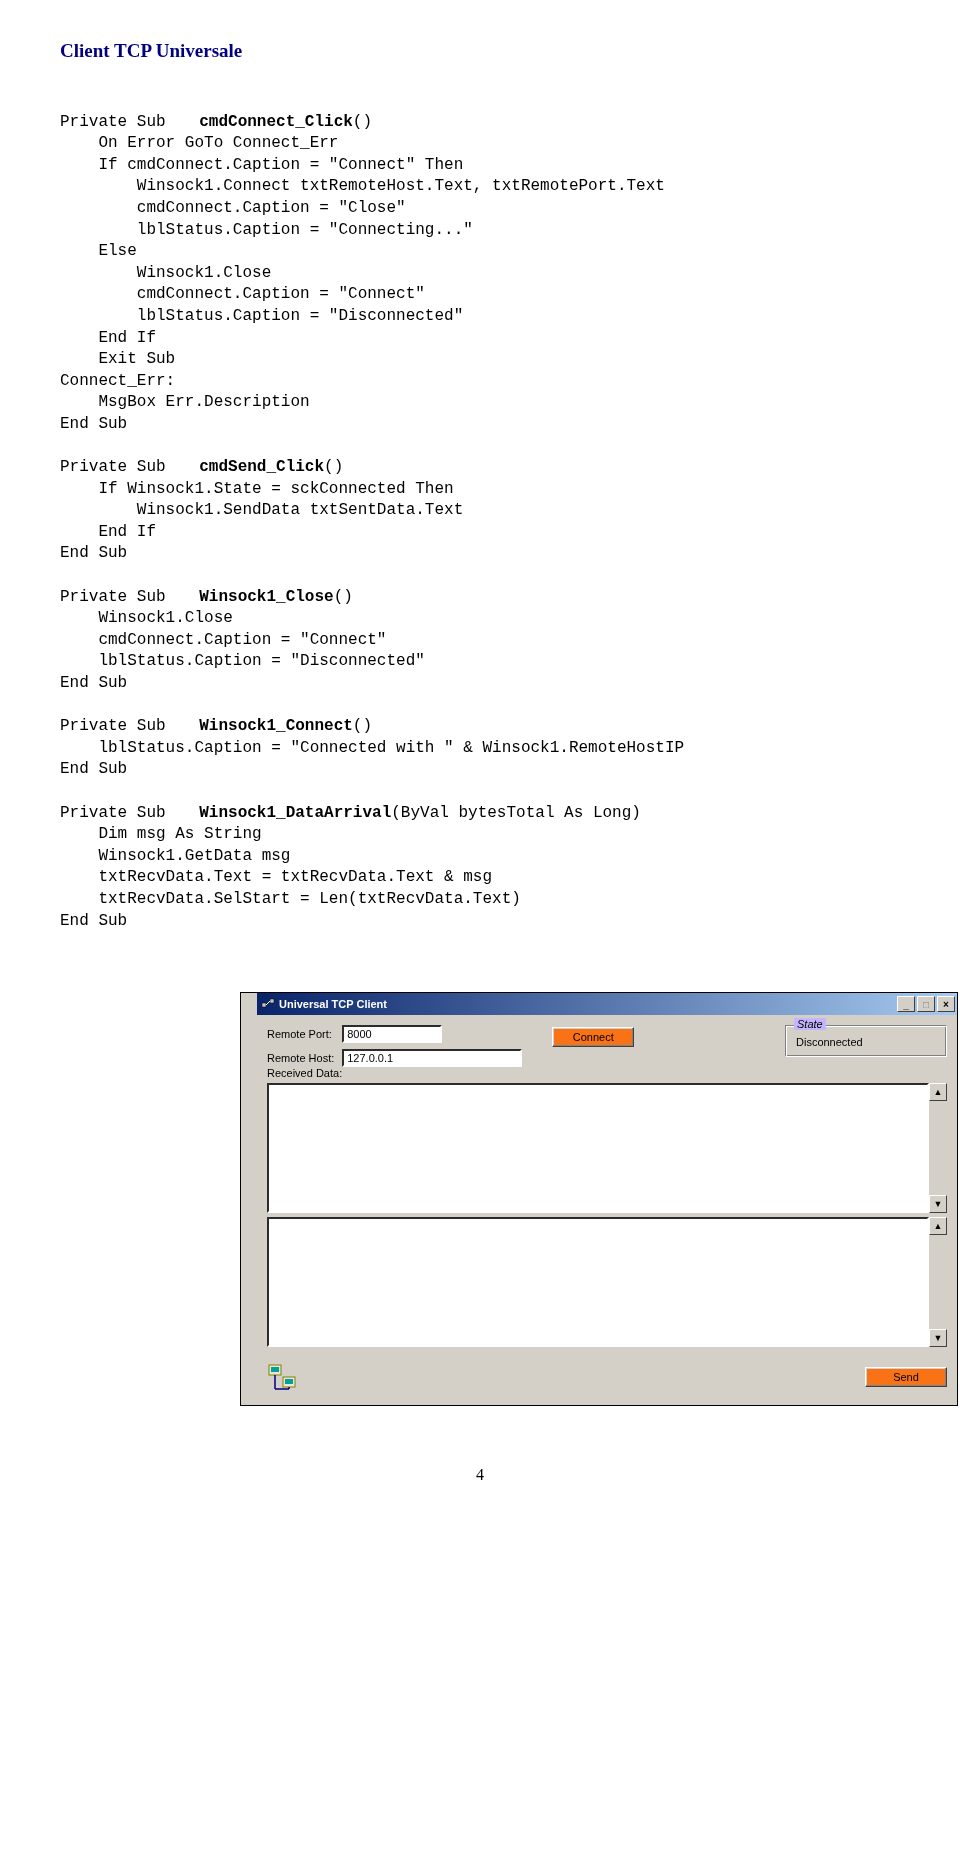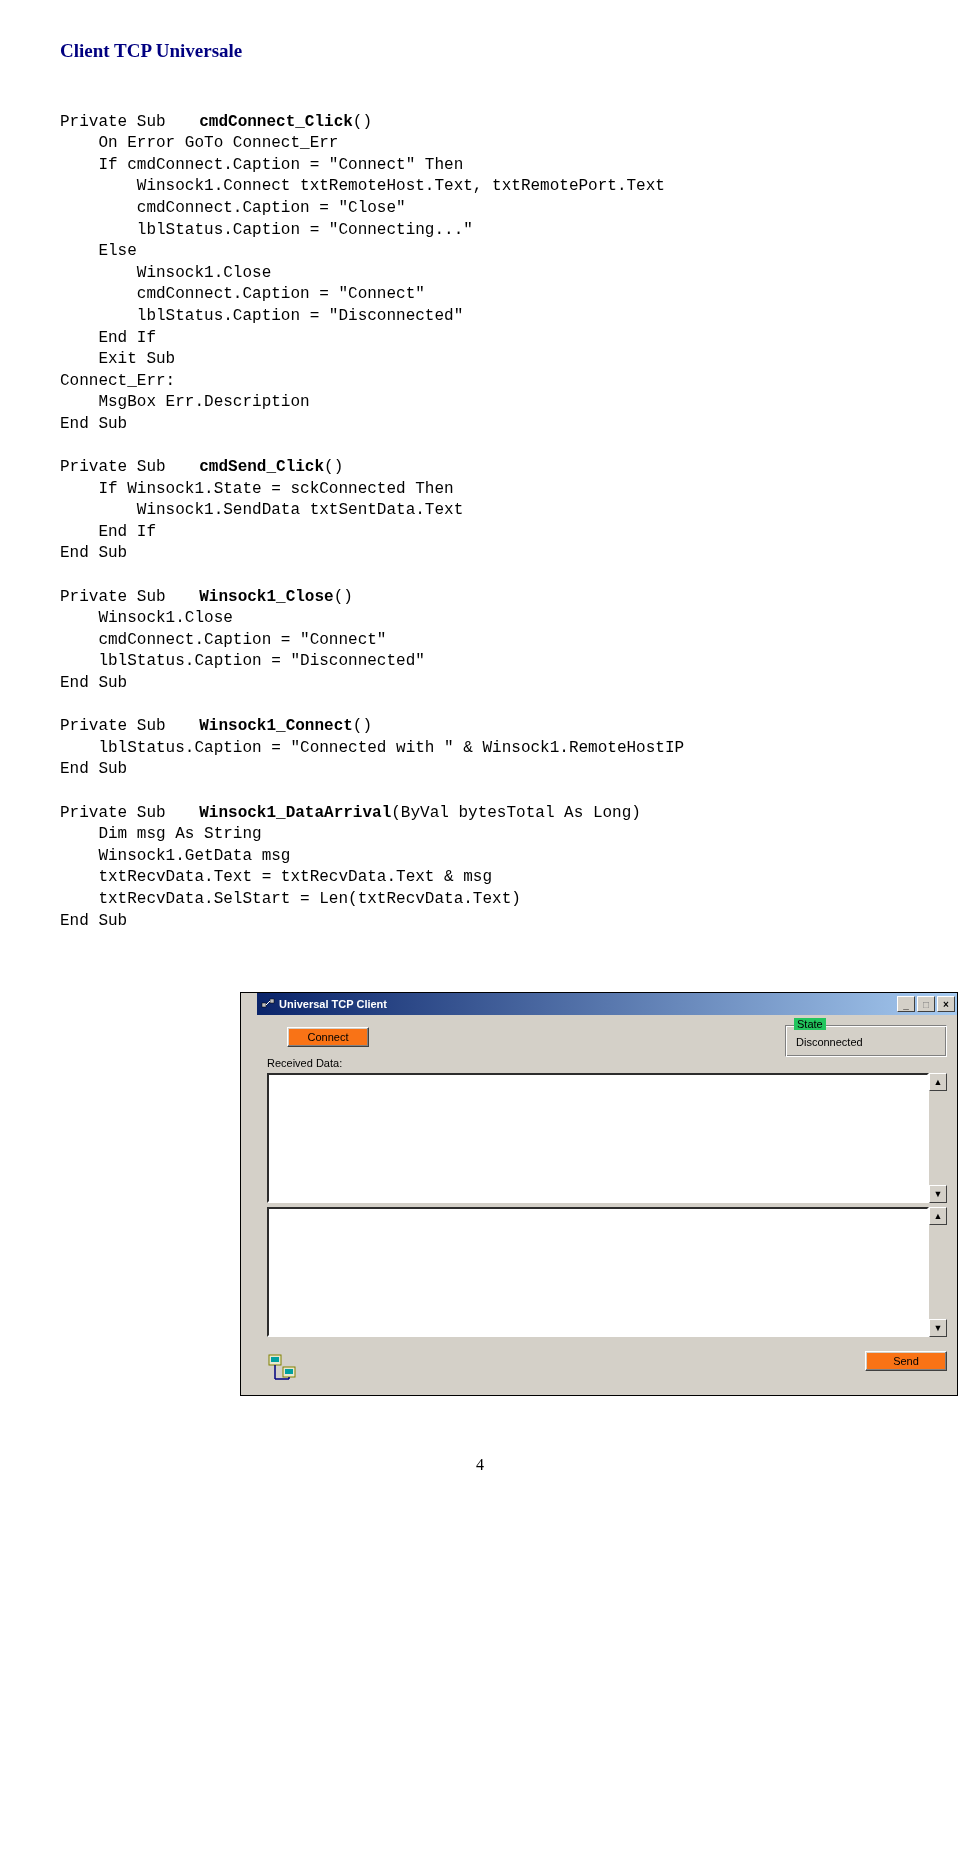--- a/index.html
+++ b/index.html
@@ -120,23 +120,24 @@
     border-bottom-color: #fff;
     box-shadow: inset 1px 1px 0 #fff, inset -1px -1px 0 #808080;
     padding: 10px 10px 8px 10px;
     position: relative;
     min-width: 140px;
   }
   .groupbox .legend {
     position: absolute;
     top: -8px;
     left: 8px;
-    background: #22c55e;
+    background: #c4b5fd;
     padding: 0 3px;
     font-size: 11px;
+    font-style: italic;
   }
   .textarea-wrap {
     position: relative;
     margin-top: 4px;
   }
   .sunken-area {
     background: #fff;
     border: 2px inset;
     border-top-color: #808080;
     border-left-color: #808080;
@@ -160,21 +161,21 @@
     align-items: center;
     justify-content: center;
     font-size: 9px;
     color: #000;
   }
   .sbar-up { top: 0; }
   .sbar-down { bottom: 0; }
   .section-label { font-size: 11px; }
   .bottomrow {
     display: flex;
-    align-items: flex-start;
+    align-items: center;
     justify-content: space-between;
     margin-top: 14px;
   }
   .net-icon {
     width: 32px;
     height: 32px;
     position: relative;
   }
   .pageno {
     text-align: center;
@@ -239,20 +240,30 @@
         </svg>
     </span>
     <span>Universal TCP Client</span>
     <span class="spacer"></span>
     <span class="winbtn">_</span>
     <span class="winbtn" style="color:#808080">□</span>
     <span class="winbtn">×</span>
   </div>
   <div class="client">
     <div class="toprow">
+      <div class="fields">
+        <span class="lbl">Remote Port:</span>
+        <div class="sunken-input" style="width:100px">
+            <span>8000</span>
+          </div>
+        <span class="lbl">Remote Host:</span>
+        <div class="sunken-input" style="width:180px">
+            <span>127.0.0.1</span>
+          </div>
+      </div>
       <div style="padding-top:2px;padding-left:20px">
         <div class="btn">Connect</div>
       </div>
       <div style="flex:1"></div>
       <div class="groupbox">
         <span class="legend">State</span>
         <span>Disconnected</span>
       </div>
     </div>
 

